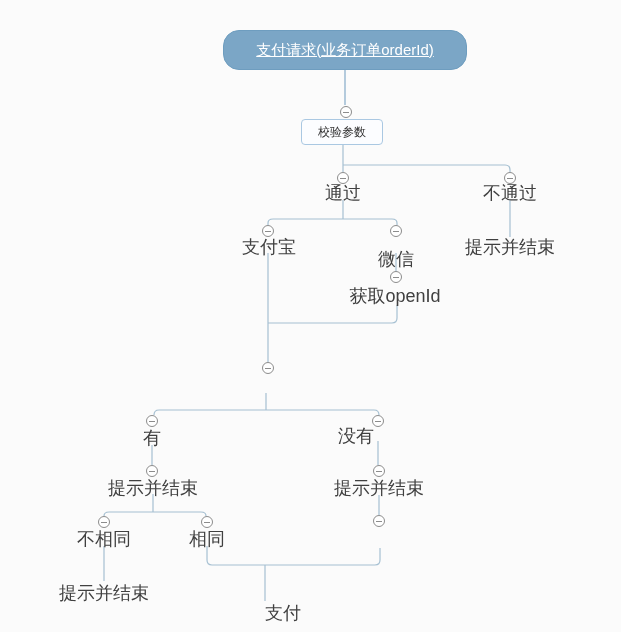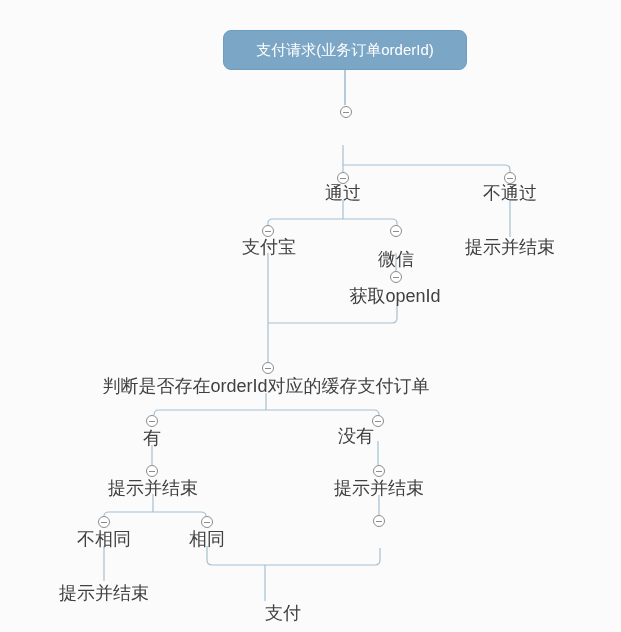--- a/index.html
+++ b/index.html
@@ -25,26 +25,27 @@
     overflow:hidden;
   }
   .wires{position:absolute;left:0;top:0;}
   .wires path{fill:none;stroke:var(--connector);stroke-width:1.2px;}
   .wires path.strong{stroke:var(--connector-strong);}
   .root-topic{
     position:absolute;left:345px;top:30px;width:244px;height:40px;
     transform:translateX(-50%);
     background:var(--root-bg);
     border:1px solid #6e9dbf;
-    border-radius:8px;
+    border-radius:16px;
     color:var(--root-text);
     font-size:15px;
     display:flex;align-items:center;justify-content:center;
     box-sizing:border-box;
     white-space:nowrap;
+    text-decoration:underline;
   }
   .box-topic{
     position:absolute;left:342px;top:119px;height:26px;
     transform:translateX(-50%);
     background:var(--box-bg);
     border:1px solid var(--box-border);
     border-radius:4px;
     color:#333333;
     font-size:12px;
     line-height:24px;
@@ -99,40 +100,40 @@
       <path d="M104 546 V581"></path>
       <path d="M207 546 V560 Q207 565 212 565 H375 Q380 565 380 560 V548"></path>
       <path d="M265 565 V601"></path>
     </g>
   </svg>
 
   <div class="root-topic">支付请求(业务订单orderId)</div>
 
   <div class="collapse" style="left:340px;top:106px"></div>
 
+  <div class="box-topic">校验参数</div>
 
   <div class="collapse" style="left:337px;top:172px"></div>
   <div class="lbl" style="left:343px;top:186px">通过</div>
 
   <div class="collapse" style="left:504px;top:172px"></div>
   <div class="lbl" style="left:510px;top:186px">不通过</div>
 
   <div class="lbl" style="left:510px;top:240px">提示并结束</div>
 
   <div class="collapse" style="left:262px;top:225px"></div>
   <div class="lbl" style="left:269px;top:240px">支付宝</div>
 
   <div class="collapse" style="left:390px;top:225px"></div>
   <div class="lbl" style="left:396px;top:252px">微信</div>
 
   <div class="collapse" style="left:390px;top:271px"></div>
   <div class="lbl" style="left:395px;top:289px">获取openId</div>
 
   <div class="collapse" style="left:262px;top:362px"></div>
-  <div class="lbl" style="left:266px;top:379px">判断是否存在orderId对应的缓存支付订单</div>
 
   <div class="collapse" style="left:146px;top:415px"></div>
   <div class="lbl" style="left:152px;top:431px">有</div>
 
   <div class="collapse" style="left:372px;top:415px"></div>
   <div class="lbl" style="left:356px;top:429px">没有</div>
 
   <div class="collapse" style="left:146px;top:465px"></div>
   <div class="lbl" style="left:153px;top:481px">提示并结束</div>
 

